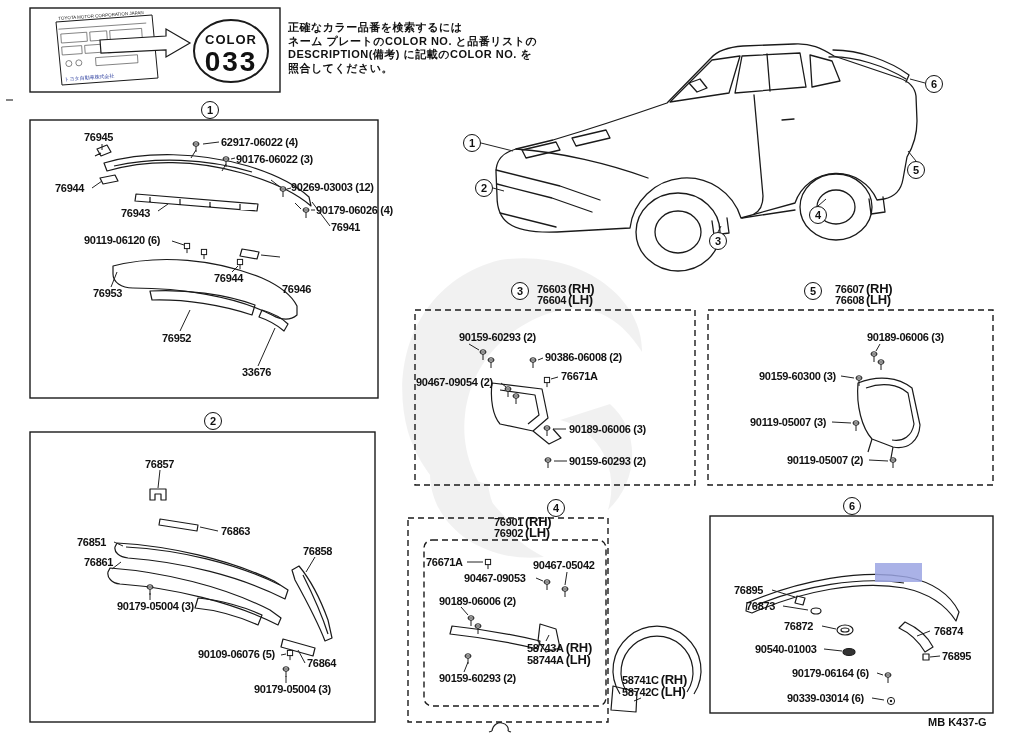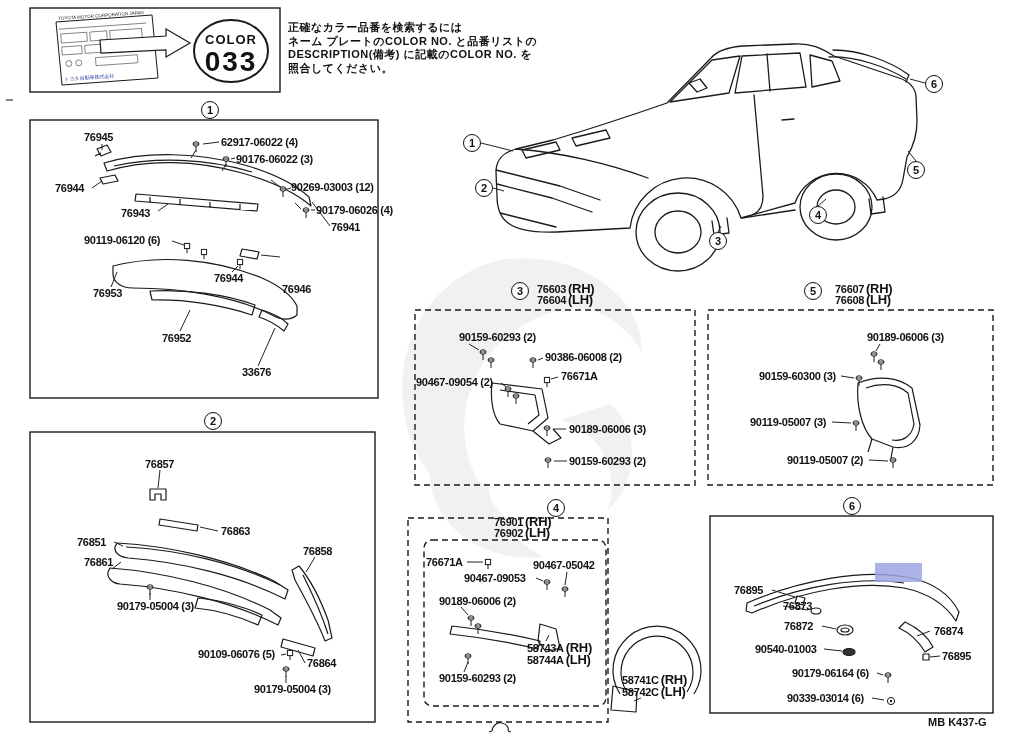--- a/index.html
+++ b/index.html
@@ -343,21 +343,21 @@
       <span class="part-label" style="left: 622px; top: 686px;">58742C<span class="sfx">(LH)</span></span>
       <div class="callout" style="left: 813px; top: 291px;">5</div>
       <span class="part-label" style="left: 835px; top: 283px;">76607<span class="sfx">(RH)</span></span>
       <span class="part-label" style="left: 835px; top: 294px;">76608<span class="sfx">(LH)</span></span>
       <span class="part-label" style="left: 867px; top: 332px;">90189-06006 (3)</span>
       <span class="part-label" style="left: 759px; top: 371px;">90159-60300 (3)</span>
       <span class="part-label" style="left: 750px; top: 417px;">90119-05007 (3)</span>
       <span class="part-label" style="left: 787px; top: 455px;">90119-05007 (2)</span>
       <div class="callout" style="left: 852px; top: 506px;">6</div>
       <span class="part-label" style="left: 734px; top: 585px;">76895</span>
-      <span class="part-label" style="left: 746px; top: 601px; margin-left: 37px;">76873</span>
+      <span class="part-label" style="left: 746px; top: 601px;">76873</span>
       <span class="part-label" style="left: 784px; top: 621px;">76872</span>
       <span class="part-label" style="left: 934px; top: 626px;">76874</span>
       <span class="part-label" style="left: 755px; top: 644px;">90540-01003</span>
       <span class="part-label" style="left: 942px; top: 651px;">76895</span>
       <span class="part-label" style="left: 792px; top: 668px;">90179-06164 (6)</span>
       <span class="part-label" style="left: 787px; top: 693px;">90339-03014 (6)</span>
     </div>
 
 </div>
 

